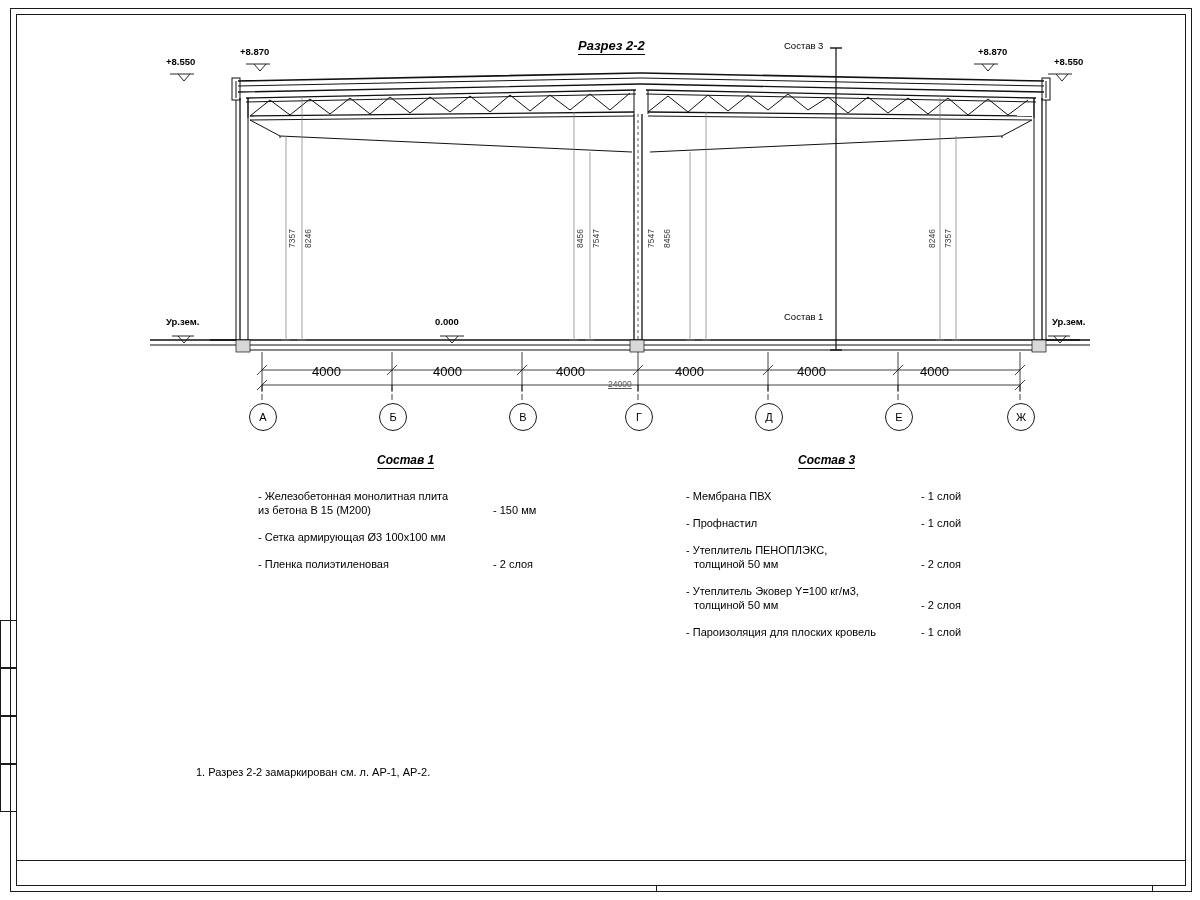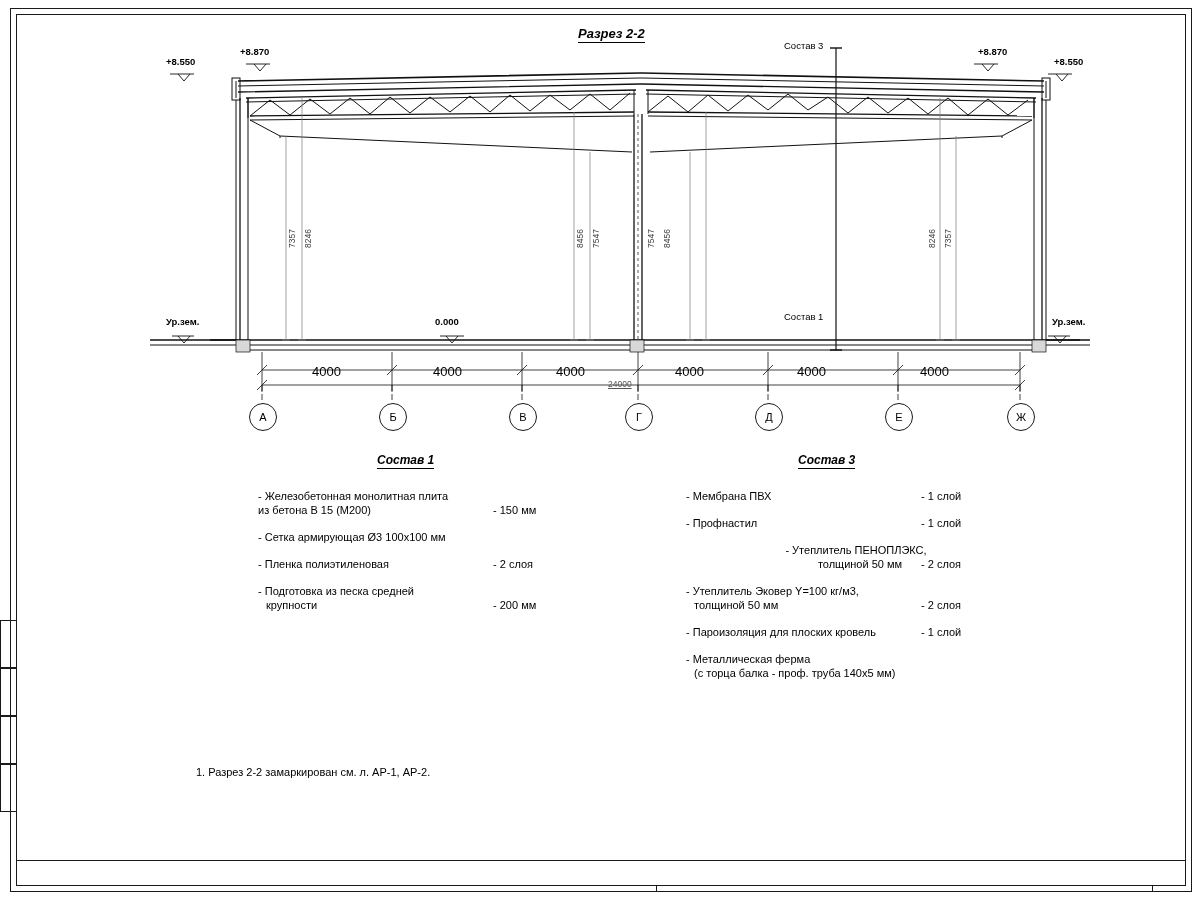--- a/index.html
+++ b/index.html
@@ -140,21 +140,21 @@
   <div class="frame-inner"></div>
   <div class="stub-box" style="top:620px;height:48px;"></div>
   <div class="stub-box" style="top:668px;height:48px;"></div>
   <div class="stub-box" style="top:716px;height:48px;"></div>
   <div class="stub-box" style="top:764px;height:48px;"></div>
 
   <div class="hline" style="left:16px; top:860px; width:1170px;"></div>
   <div class="vline" style="left:656px; top:886px; height:6px;"></div>
   <div class="vline" style="left:1152px; top:886px; height:6px;"></div>
 
-  <div class="title-main abs" style="left:578px; top:26px;">Разрез 2-2</div>
+  <div class="title-main abs" style="left:578px; top:38px;">Разрез 2-2</div>
 
   <div class="lvl-text" style="left:166px; top:56px;">+8.550</div>
   <div class="lvl-text" style="left:240px; top:46px;">+8.870</div>
   <div class="lvl-text" style="left:978px; top:46px;">+8.870</div>
   <div class="lvl-text" style="left:1054px; top:56px;">+8.550</div>
   <div class="lvl-text" style="left:435px; top:316px;">0.000</div>
   <div class="lvl-text" style="left:166px; top:316px;">Ур.зем.</div>
   <div class="lvl-text" style="left:1052px; top:316px;">Ур.зем.</div>
 
   <div class="leader-label" style="left:784px; top:40px;">Состав 3</div>
@@ -331,53 +331,43 @@
       <span class="comp-val row2">- 150 мм</span>
     </div>
     <div class="comp-row" style="height:14px; margin-top:5px;">
       <span class="comp-label">- Сетка армирующая Ø3 100х100 мм</span>
       <span class="comp-val"></span>
     </div>
     <div class="comp-row" style="height:14px; margin-top:1px;">
       <span class="comp-label">- Пленка полиэтиленовая</span>
       <span class="comp-val">-  2 слоя</span>
     </div>
-    <div class="comp-row" style="height:28px; margin-top:4px;">
-      <span class="comp-label">- Подготовка из песка средней</span><br>
-      <span class="comp-label" style="margin-left:8px;">крупности</span>
-      <span class="comp-val row2">- 200 мм</span>
-    </div>
   </div>
 
   <div class="title-sub abs" style="left:798px; top:453px;">Состав 3</div>
   <div class="comp-list" style="left:686px; top:490px; width:340px;">
     <div class="comp-row" style="height:14px;">
       <span class="comp-label">- Мембрана ПВХ</span>
       <span class="comp-val">- 1 слой</span>
     </div>
     <div class="comp-row" style="height:14px; margin-top:3px;">
       <span class="comp-label">- Профнастил</span>
       <span class="comp-val">- 1 слой</span>
     </div>
-    <div class="comp-row" style="height:28px; margin-top:3px;text-align:center;">
+    <div class="comp-row" style="height:28px; margin-top:3px;">
       <span class="comp-label">- Утеплитель ПЕНОПЛЭКС,</span><br>
       <span class="comp-label" style="margin-left:8px;">толщиной 50 мм</span>
       <span class="comp-val row2">- 2 слоя</span>
     </div>
     <div class="comp-row" style="height:28px; margin-top:3px;">
       <span class="comp-label">- Утеплитель Эковер Y=100 кг/м3,</span><br>
       <span class="comp-label" style="margin-left:8px;">толщиной 50 мм</span>
       <span class="comp-val row2">- 2 слоя</span>
     </div>
     <div class="comp-row" style="height:14px; margin-top:3px;">
       <span class="comp-label">- Пароизоляция для плоских кровель</span>
       <span class="comp-val">- 1 слой</span>
     </div>
-    <div class="comp-row" style="height:28px; margin-top:3px;">
-      <span class="comp-label">- Металлическая ферма</span><br>
-      <span class="comp-label" style="margin-left:8px;">(с торца балка - проф. труба 140х5 мм)</span>
-      <span class="comp-val row2"></span>
-    </div>
   </div>
 
   <div class="note" style="left:196px; top:766px;">1. Разрез 2-2 замаркирован см. л. АР-1, АР-2.</div>
 
 </div>
 
 </body></html>

